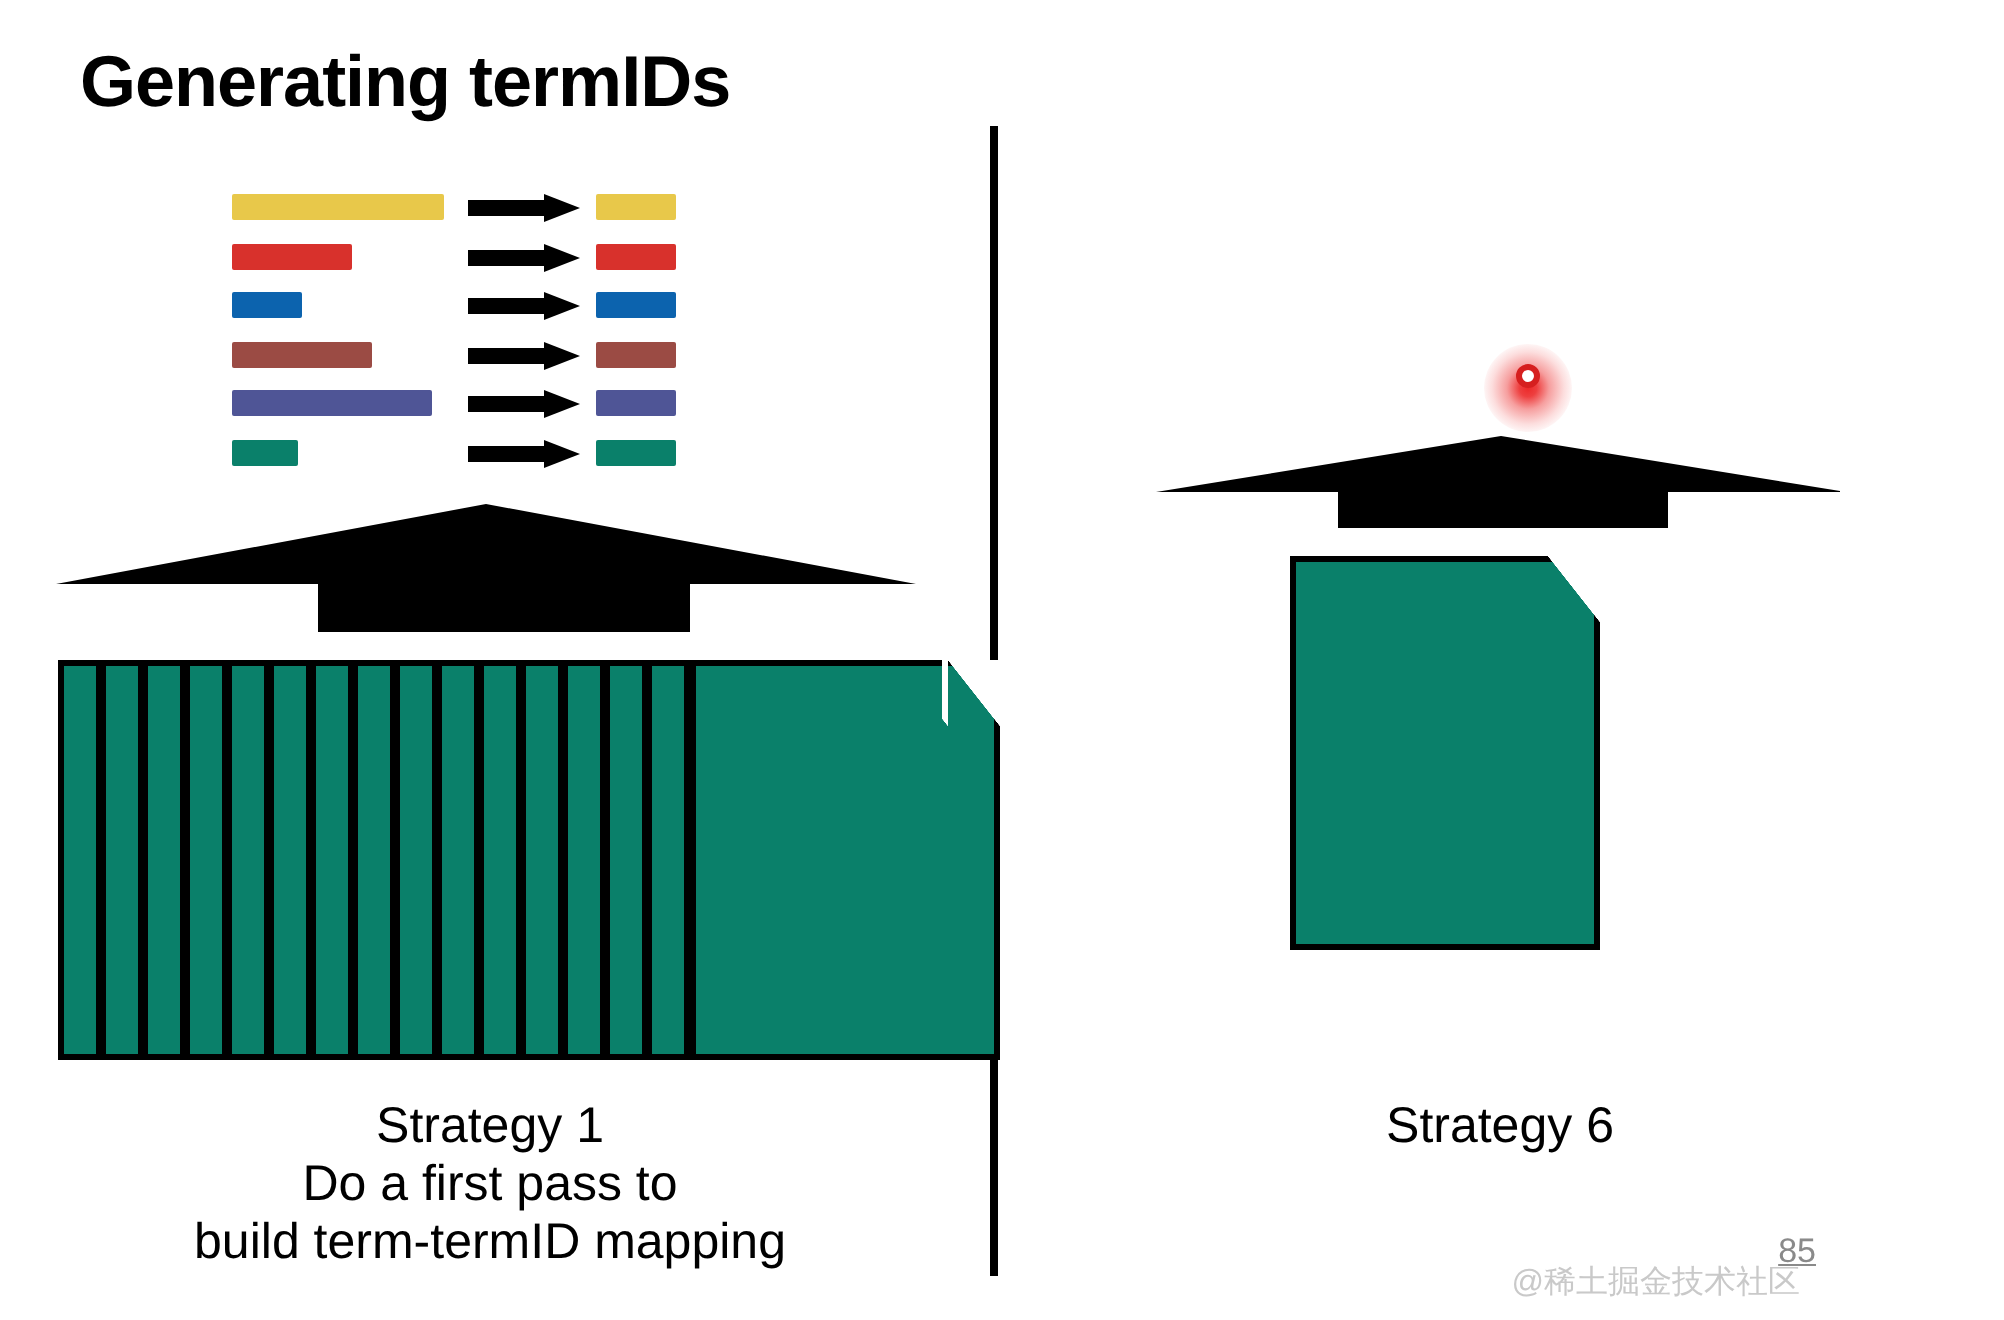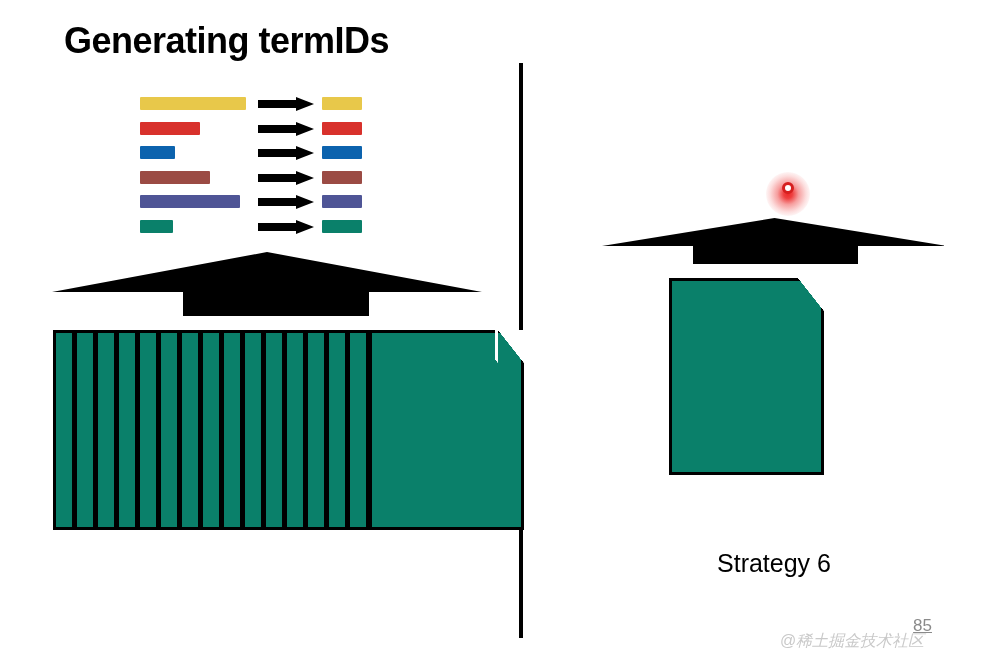--- a/index.html
+++ b/index.html
@@ -10,21 +10,20 @@
   body {
     font-family: "Liberation Sans", sans-serif;
     -webkit-font-smoothing: antialiased;
   }
   #slide {
     position: relative;
     width: 920px;
     height: 660px;
     background: #ffffff;
     overflow: hidden;
-    margin-left: 24px;
   }
 
   
   #slide-title {
     position: absolute;
     left: 40px;
     top: 20px;
     font-size: 36px;
     font-weight: bold;
     color: #000000;
@@ -296,21 +295,20 @@
     color: #8a8a8a;
     text-decoration: underline;
   }
   #watermark {
     position: absolute;
     right: 20px;
     bottom: 8px;
     font-size: 16px;
     color: #c9c9c9;
     white-space: nowrap;
-    font-style: italic;
   }
 </style>
 </head>
 <body>
 
 <div id="slide">
 
   <div id="slide-title">Generating termIDs</div>
 
   <div id="divider"></div>
@@ -386,20 +384,25 @@
         <div class="slice" style="left: 105px; background: rgb(10, 128, 106); border-color: rgb(0, 0, 0);"></div>
         <div class="slice" style="left: 84px; background: rgb(10, 128, 106); border-color: rgb(0, 0, 0);"></div>
         <div class="slice" style="left: 63px; background: rgb(10, 128, 106); border-color: rgb(0, 0, 0);"></div>
         <div class="slice" style="left: 42px; background: rgb(10, 128, 106); border-color: rgb(0, 0, 0);"></div>
         <div class="slice" style="left: 21px; background: rgb(10, 128, 106); border-color: rgb(0, 0, 0);"></div>
         <div class="slice" style="left: 0px; background: rgb(10, 128, 106); border-color: rgb(0, 0, 0);"></div>
       <div class="front"></div>
       <div class="front-fold"></div>
     </div>
 
+    <div class="caption" id="caption-left">
+      <span class="caption-line">Strategy 1</span>
+      <span class="caption-line">Do a first pass to</span>
+      <span class="caption-line">build term-termID mapping</span>
+    </div>
   </div>
 
   <div class="panel" id="panel-right"></div>
 
   <div id="stream-bar">
     <div class="seg-red"></div>
     <div class="seg-blue"></div>
   </div>
   <div id="cursor-glow"></div>
   <div id="cursor-dot"></div>

